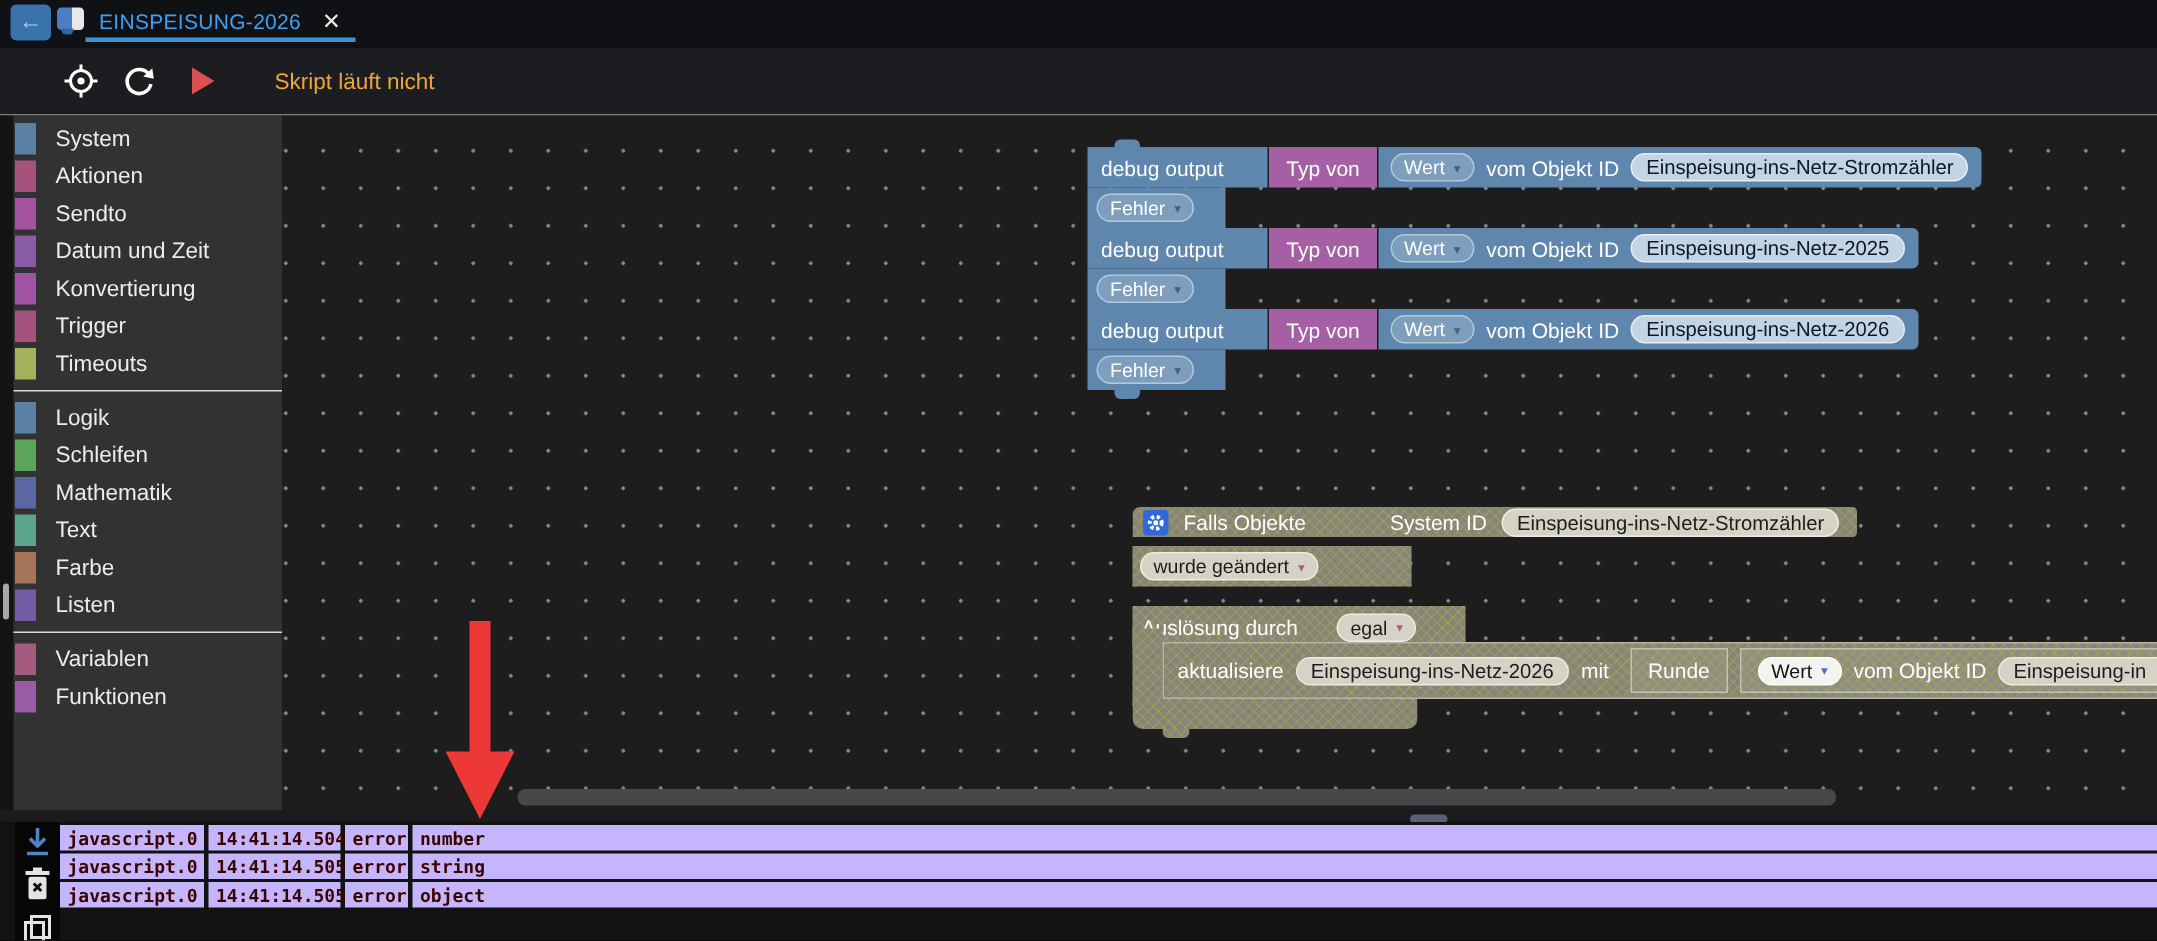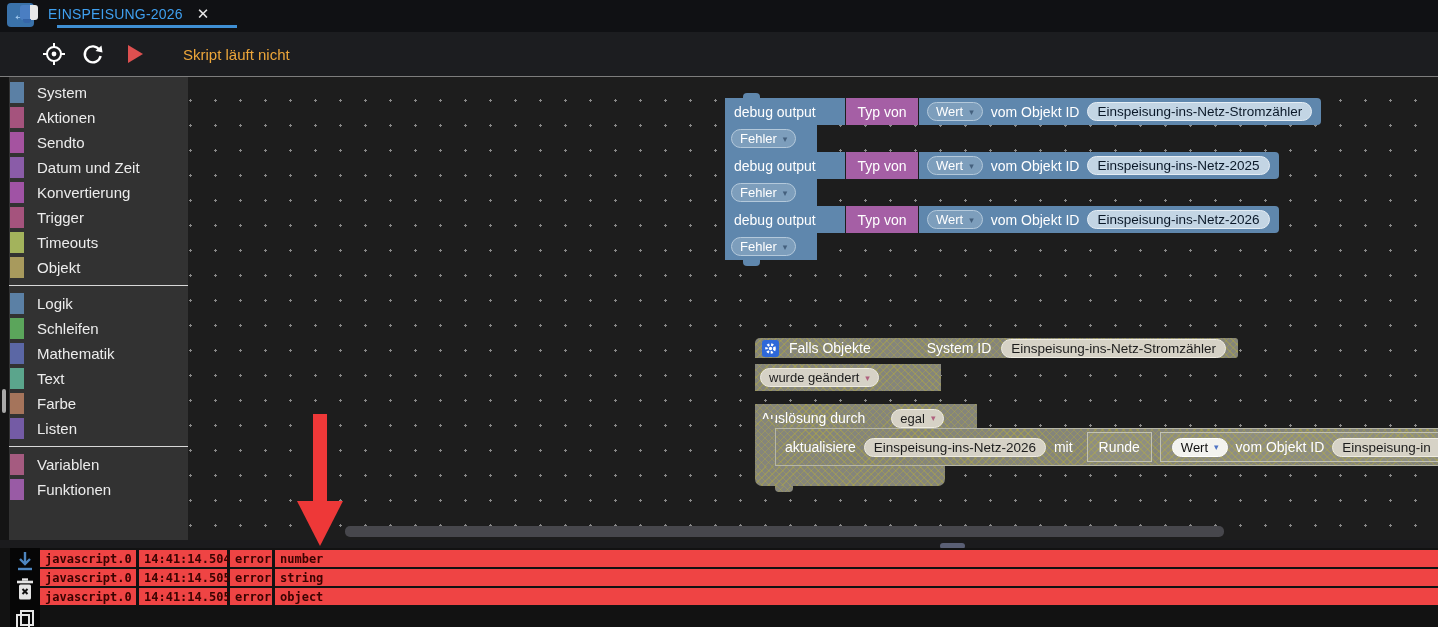--- a/index.html
+++ b/index.html
@@ -4,21 +4,21 @@
 <style>
   * { margin:0; padding:0; box-sizing:border-box; }
   html,body { background:#000; }
   .app{position:relative;width:1438px;height:627px;background:#161616;overflow:hidden;
        font-family:"Liberation Sans",sans-serif;}
 
   
   .tabbar{position:absolute;left:0;top:0;width:100%;height:32px;background:#101114;}
   .back-btn{position:absolute;left:7px;top:3px;width:27px;height:24px;background:#3a72aa;
             border-radius:4px;color:#a6cdf2;font-size:16px;line-height:23px;text-align:center;cursor:pointer;}
-  .tab{position:absolute;left:20px;top:1px;height:26px;display:flex;align-items:center;}
+  .tab{position:absolute;left:38px;top:1px;height:26px;display:flex;align-items:center;}
   .tab-icon{position:relative;width:19px;height:18px;margin-right:9px;}
   .tab-icon .ic-l{position:absolute;left:0;top:0;width:10px;height:15px;background:#4a7ec2;border-radius:3px 0 0 3px;}
   .tab-icon .ic-r{position:absolute;left:10px;top:0;width:8px;height:15px;background:#e8e8e8;border-radius:0 3px 3px 0;}
   .tab-icon .ic-b{position:absolute;left:3px;top:14px;width:8px;height:4px;background:#3565a8;border-radius:0 0 3px 3px;}
   .tab-title{color:#3fa0f0;font-size:14px;letter-spacing:.2px;}
   .tab-close{color:#e9e9e9;font-size:15px;margin-left:14px;cursor:pointer;}
   .tab-underline{position:absolute;left:57px;top:25px;width:180px;height:3px;background:#3f8fd4;}
 
   
   .toolbar{position:absolute;left:0;top:32px;width:100%;height:44px;background:#1c1d20;
@@ -94,21 +94,21 @@
   .arrow{position:absolute;left:296px;top:414px;z-index:30;}
 
   
   .divider{position:absolute;left:0;top:540px;width:100%;height:8px;background:#1b1b1d;}
   .handle{position:absolute;left:940px;top:543px;width:25px;height:6px;background:#5a5f75;border-radius:3px;cursor:row-resize;}
   .log{position:absolute;left:0;top:548px;width:100%;height:79px;background:#121212;}
   .logicons{position:absolute;left:10px;top:548px;width:30px;height:79px;background:#060606;}
   .logrows{position:absolute;left:40px;top:550px;right:0;}
   .logrow{display:flex;height:17px;margin-bottom:2px;font-family:"DejaVu Sans Mono",monospace;
           font-size:12px;font-weight:bold;color:#3a0300;}
-  .lc{background:#ef4444;display:flex;align-items:center;padding:0 5px;margin-right:3px;white-space:nowrap;}
+  .lc{background:#c4b5fd;display:flex;align-items:center;padding:0 5px;margin-right:3px;white-space:nowrap;}
   .lc-src{width:96px;} .lc-time{width:88px;} .lc-sev{width:42px;} .lc-msg{flex:1;margin-right:0;}
 </style>
 </head>
 <body>
 
 <div class="app">
 
   <div class="tabbar">
     <div class="back-btn">
       <span>←</span>
@@ -171,24 +171,20 @@
       <span class="chip" style="background-color: rgb(160, 83, 165);"></span>
       <span class="cat-label">Konvertierung</span>
       </div>
     <div class="cat">
       <span class="chip" style="background-color: rgb(165, 83, 125);"></span>
       <span class="cat-label">Trigger</span>
       </div>
     <div class="cat">
       <span class="chip" style="background-color: rgb(163, 179, 92);"></span>
       <span class="cat-label">Timeouts</span>
-      </div>
-    <div class="cat">
-      <span class="chip" style="background-color: rgb(168, 154, 93);"></span>
-      <span class="cat-label">Objekt</span>
       </div>
     <div class="sep"></div>
     <div class="cat">
       <span class="chip" style="background-color: rgb(91, 128, 165);"></span>
       <span class="cat-label">Logik</span>
       </div>
     <div class="cat">
       <span class="chip" style="background-color: rgb(91, 165, 91);"></span>
       <span class="cat-label">Schleifen</span>
       </div>

